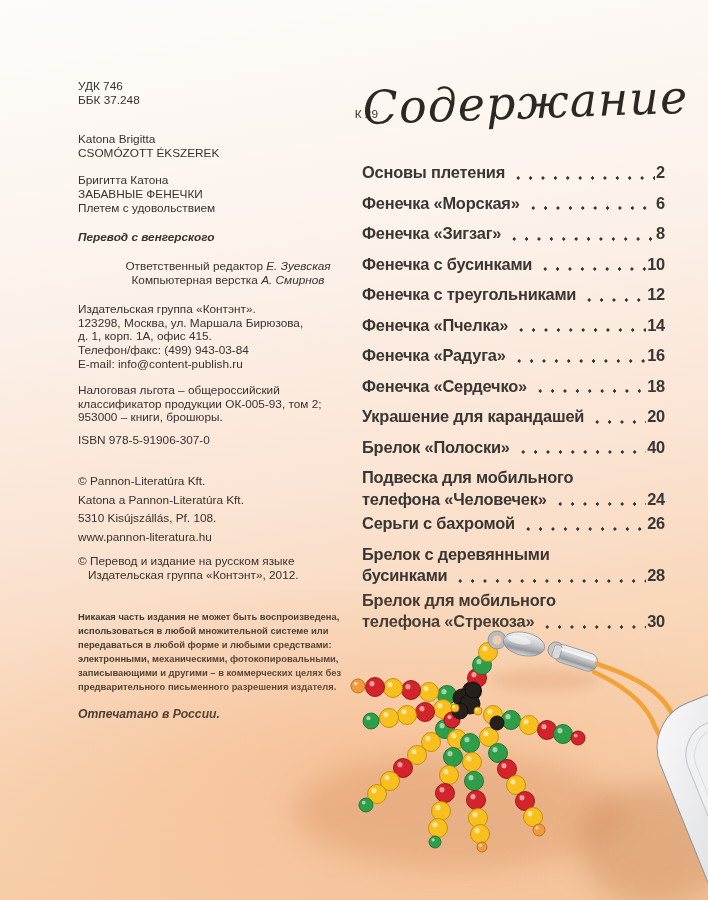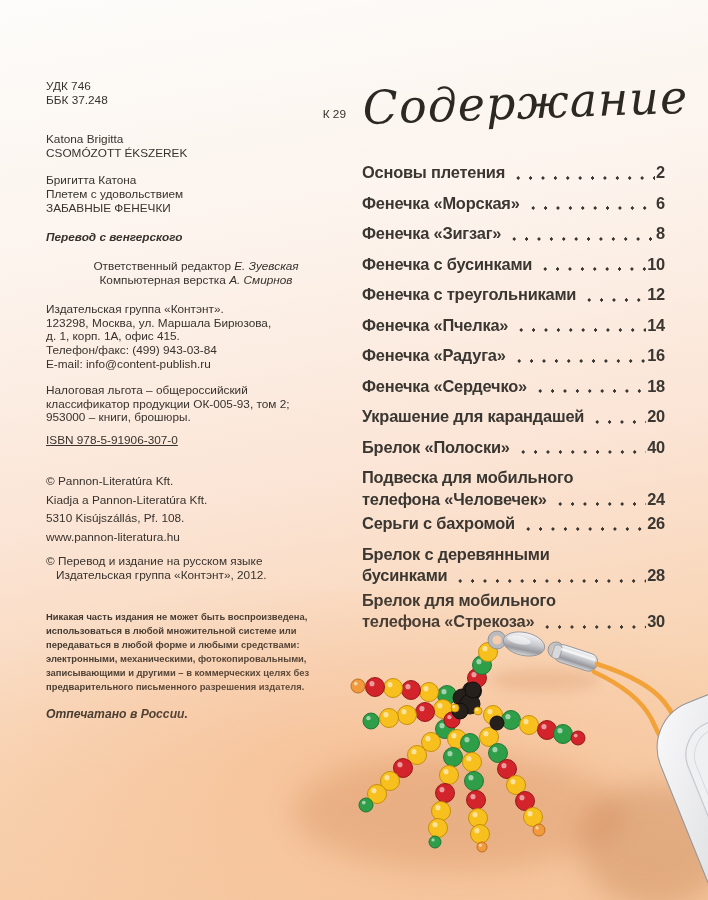--- a/index.html
+++ b/index.html
@@ -5,21 +5,21 @@
   html,body{margin:0;padding:0;width:708px;height:900px;overflow:hidden;}
   body{
     font-family:"Liberation Sans","DejaVu Sans",sans-serif;
     background:linear-gradient(170deg,#fdfcfa 0%,#fcf3ec 28%,#fbe5d6 52%,#f8d2b0 78%,#f5c49b 100%);
     position:relative;
   }
   .page{position:absolute;inset:0;}
 
   
   .imprint{
-    position:absolute;left:46px;top:80px;width:300px;
+    position:absolute;left:78px;top:80px;width:300px;
     color:#37322d;font-size:11.8px;line-height:13.8px;
   }
   .blk .tline{min-height:13.6px;}
   .bold{font-weight:400;}
   .boldit{font-weight:700;font-style:italic;}
   .wide .tline{line-height:18.7px;}
   .fine{font-size:9.4px;line-height:13.9px;font-weight:700;width:264px;color:#403931;}
   .printed{font-weight:700;font-style:italic;font-size:12.2px;}
   .it{font-style:italic;}
 
@@ -56,48 +56,48 @@
         <div class="tline"><span>УДК 746</span></div>
         <div class="tline"><span>ББК 37.248</span></div>
         <div class="tline" style="padding-left: 30px; text-align: right;"><span>К 29</span></div>
       </div>
       <div class="blk bold" style="margin-top: 12px;">
         <div class="tline"><span>Katona Brigitta</span></div>
         <div class="tline"><span>CSOMÓZOTT ÉKSZEREK</span></div>
       </div>
       <div class="blk bold" style="margin-top: 13px;">
         <div class="tline"><span>Бригитта Катона</span></div>
+        <div class="tline"><span>ЗАБАВНЫЕ ФЕНЕЧКИ</span></div>
         <div class="tline"><span>Плетем с удовольствием</span></div>
-        <div class="tline"><span>ЗАБАВНЫЕ ФЕНЕЧКИ</span></div>
       </div>
       <div class="blk boldit" style="margin-top: 16px;">
         <div class="tline"><span>Перевод с венгерского</span></div>
       </div>
       <div class="blk " style="margin-top: 15px; text-align: center;">
         <div class="tline"><span>Ответственный редактор </span><span class="it">Е. Зуевская</span></div>
         <div class="tline"><span>Компьютерная верстка </span><span class="it">А. Смирнов</span></div>
       </div>
       <div class="blk " style="margin-top: 15px;">
         <div class="tline"><span>Издательская группа «Контэнт».</span></div>
         <div class="tline"><span>123298, Москва, ул. Маршала Бирюзова,</span></div>
         <div class="tline"><span>д. 1, корп. 1А, офис 415.</span></div>
         <div class="tline"><span>Телефон/факс: (499) 943-03-84</span></div>
         <div class="tline"><span>E-mail: info@content-publish.ru</span></div>
       </div>
       <div class="blk " style="margin-top: 12px;">
         <div class="tline"><span>Налоговая льгота – общероссийский</span></div>
         <div class="tline"><span>классификатор продукции ОК-005-93, том 2;</span></div>
         <div class="tline"><span>953000 – книги, брошюры.</span></div>
       </div>
-      <div class="blk " style="margin-top: 9px; text-decoration: underline;">
+      <div class="blk " style="margin-top: 9px;">
         <div class="tline"><span>ISBN 978-5-91906-307-0</span></div>
       </div>
       <div class="blk wide" style="margin-top: 24px;">
         <div class="tline"><span>© Pannon-Literatúra Kft.</span></div>
-        <div class="tline"><span>Kiadja a Pannon-Literatúra Kft.</span></div>
+        <div class="tline"><span>Katona a Pannon-Literatúra Kft.</span></div>
         <div class="tline"><span>5310 Kisújszállás, Pf. 108.</span></div>
         <div class="tline"><span>www.pannon-literatura.hu</span></div>
       </div>
       <div class="blk " style="margin-top: 8px;">
         <div class="tline"><span>© Перевод и издание на русском языке</span></div>
         <div class="tline" style="padding-left: 10px;"><span>Издательская группа «Контэнт», 2012.</span></div>
       </div>
       <div class="blk fine" style="margin-top: 28px;">
         <div class="tline"><span>Никакая часть издания не может быть воспроизведена, использоваться в любой множительной системе или передаваться в любой форме и любыми средствами: электронными, механическими, фотокопировальными, записывающими и другими – в коммерческих целях без предварительного письменного разрешения издателя.</span></div>
       </div>

